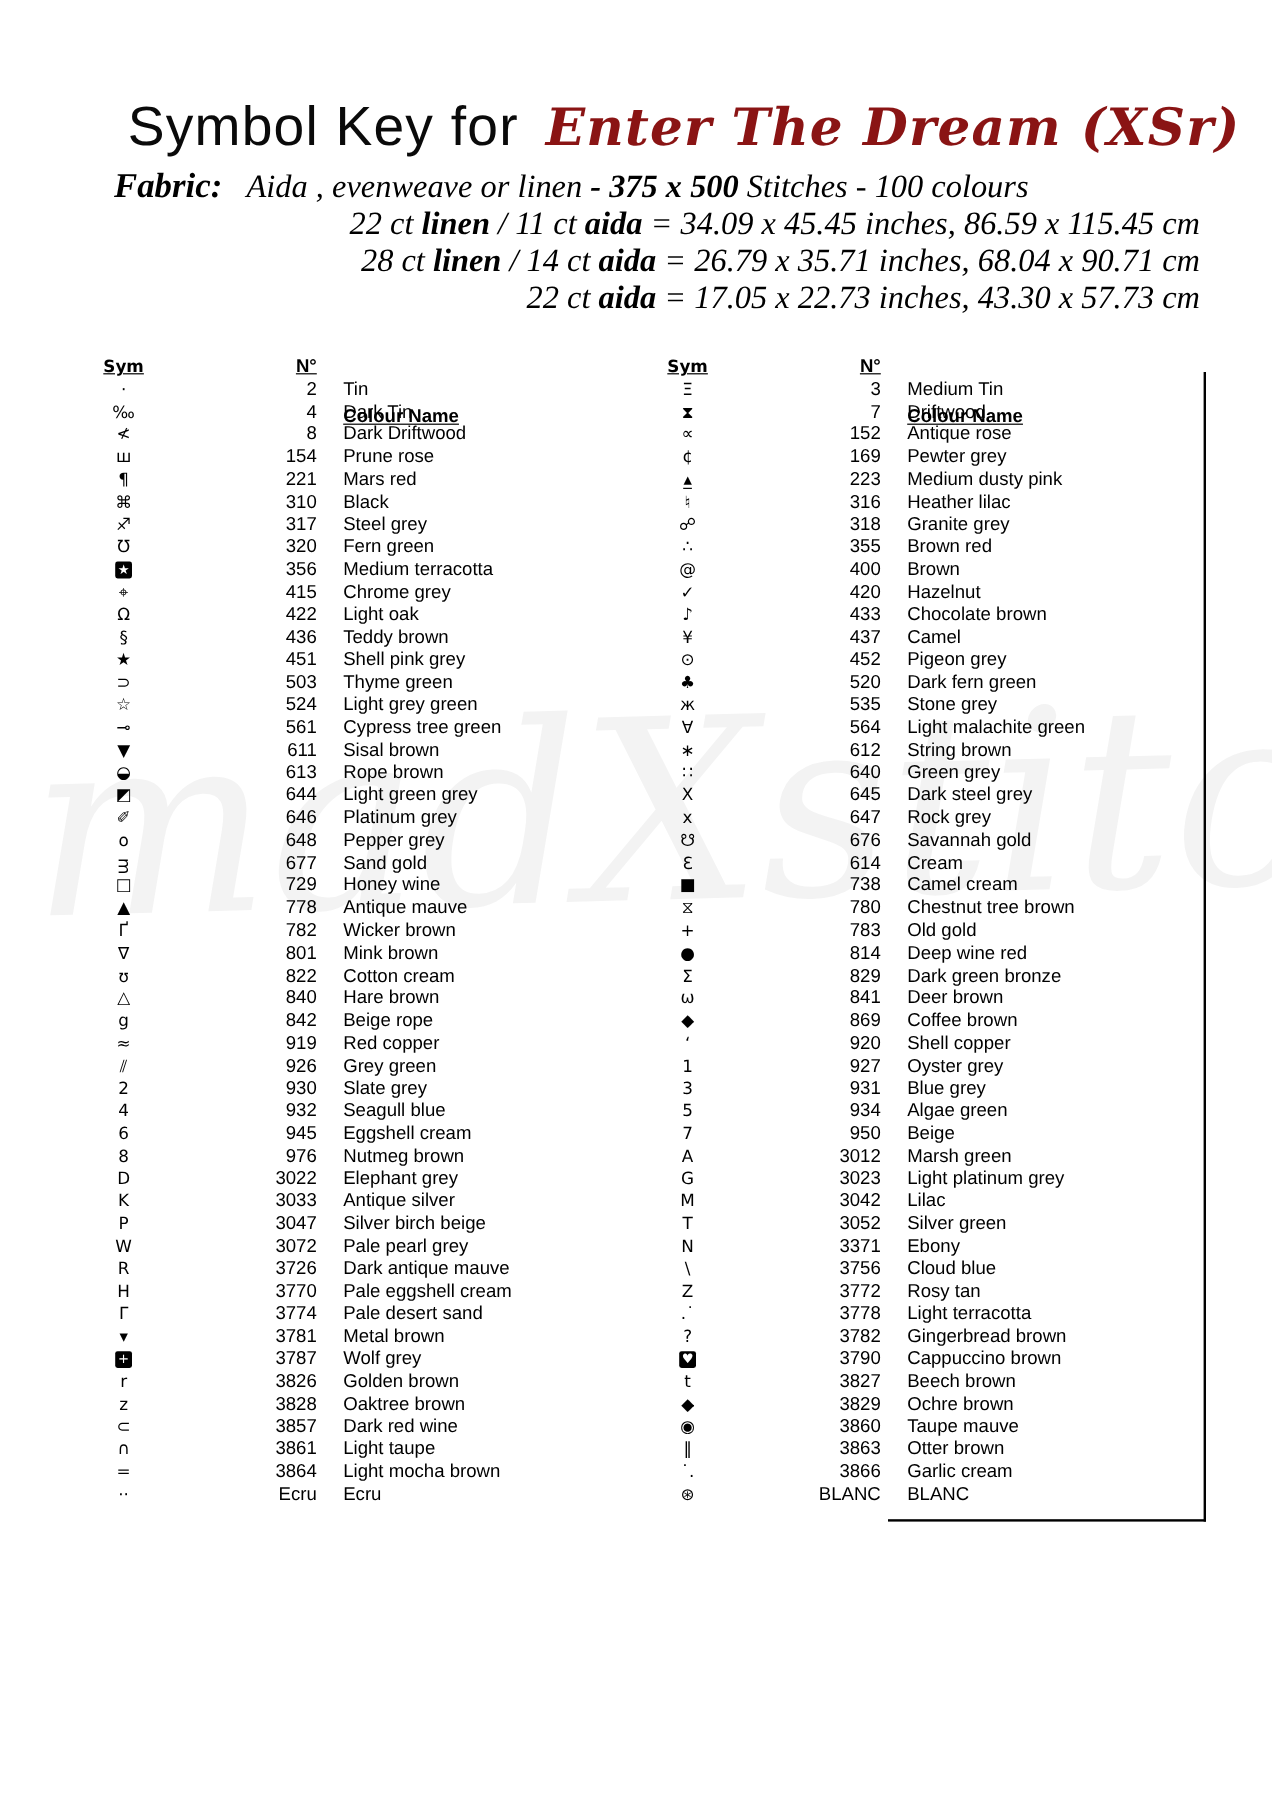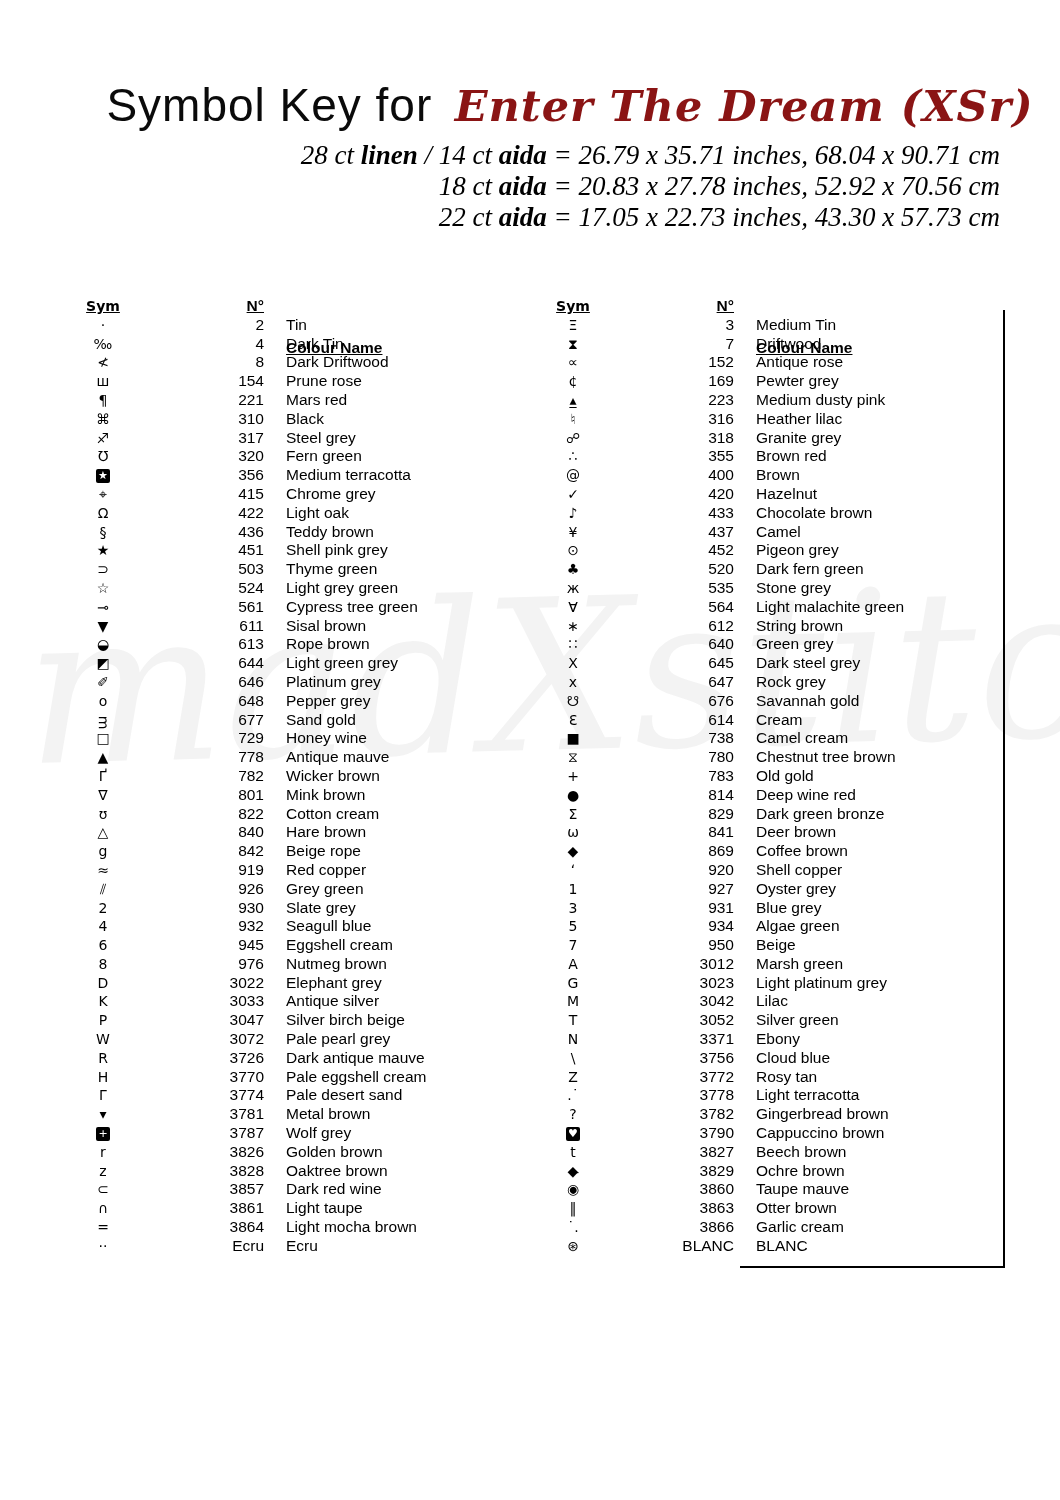--- a/index.html
+++ b/index.html
@@ -52,25 +52,31 @@
 <div class="sheet">
 
   <div class="watermark">madXstitch</div>
 
   <div class="title">
     <span class="title-prefix">Symbol Key for</span>
     <span class="title-name">Enter The Dream (XSr)</span>
   </div>
 
   <div class="fabric">
+    <div class="fab-line1">
+      <span class="fab-label">Fabric:</span>
+      <span>Aida , evenweave or  linen </span>
+      <span class="b">- 375 x 500</span>
+      <span> Stitches - 100 colours</span>
+    </div>
+    <div class="fab-size">
+      <span>22 ct </span><span class="b">linen</span><span> / 11 ct </span><span class="b">aida</span><span> = 34.09 x 45.45 inches, 86.59 x 115.45 cm</span>
+    </div>
     <div class="fab-size">
       <span>28 ct </span><span class="b">linen</span><span> / 14 ct </span><span class="b">aida</span><span> = 26.79 x 35.71 inches, 68.04 x 90.71 cm</span>
-    </div>
-    <div class="fab-size">
-      <span>18 ct </span><span class="b"></span><span></span><span class="b">aida</span><span>  = 20.83 x 27.78 inches, 52.92 x 70.56 cm</span>
     </div>
     <div class="fab-size">
       <span>22 ct </span><span class="b"></span><span></span><span class="b">aida</span><span> = 17.05 x 22.73 inches, 43.30 x 57.73 cm</span>
     </div>
   </div>
 
   <div class="key-table">
     <div class="half">
       <div class="thead">
         <span class="c-sym">Sym</span>

